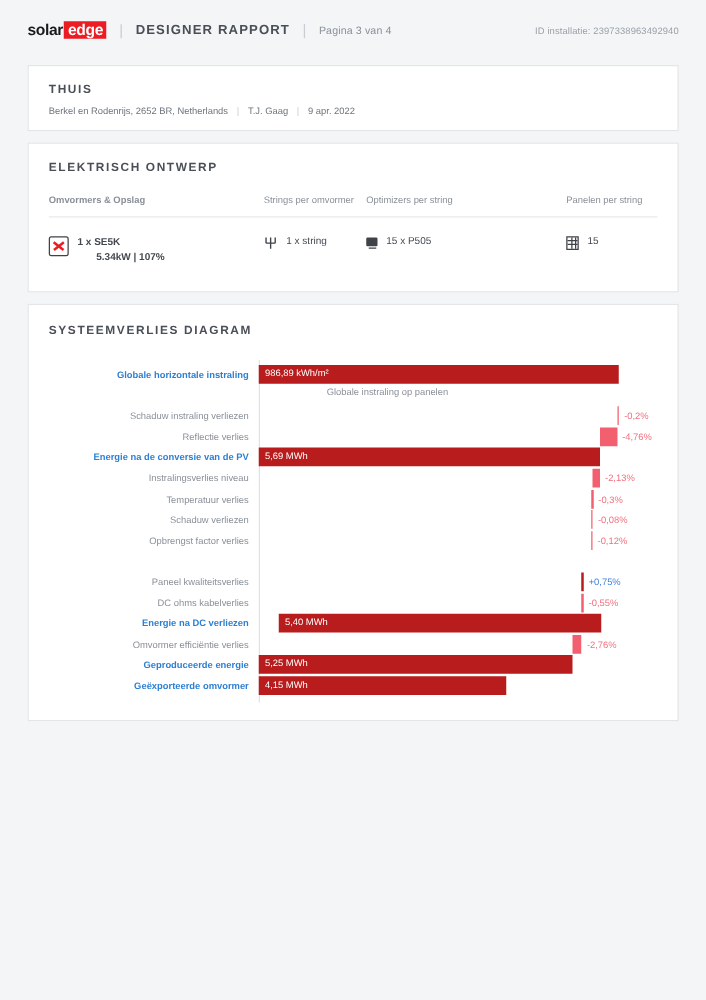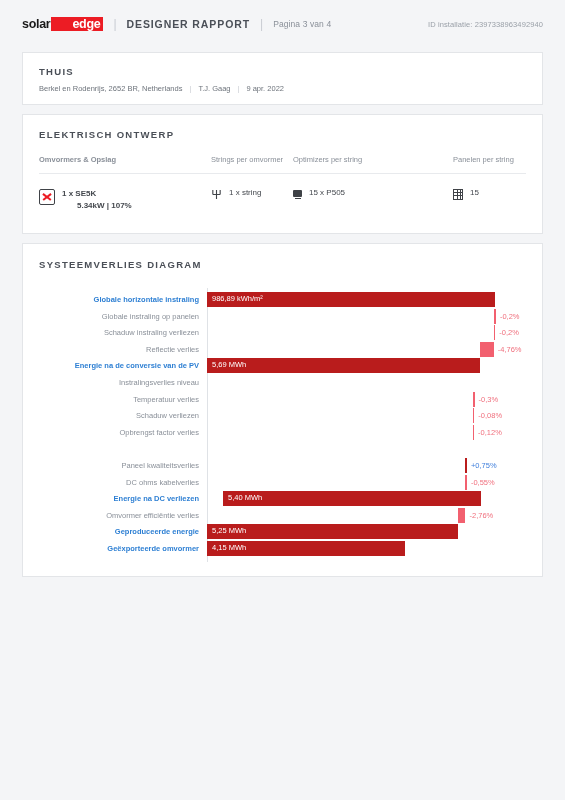--- a/index.html
+++ b/index.html
@@ -43,21 +43,21 @@
     color: #1a1a1a;
     font-weight: 800;
     font-size: 12.5px;
     letter-spacing: -0.3px;
   }
   .logo-edge {
     background: #ec1c24;
     color: #ffffff;
     font-weight: 800;
     font-size: 12.5px;
-    padding: 1px 3px 1px 21px;
+    padding: 1px 3px 1px 3px;
     margin-left: 1px;
     letter-spacing: -0.3px;
     line-height: 12px;
   }
   .sep {
     color: #c9ccd2;
     margin: 0 10px;
     font-size: 12px;
     font-weight: 300;
   }
@@ -355,21 +355,21 @@
       <div class="chart" id="chart">
         <div class="axis"></div>
       <div class="row milestone" style="top: 0px;">
             <div class="row-label">Globale horizontale instraling</div>
             <div class="plot">
               <div class="bar blue" style="left: 0px; width: 288px;">
                 <span class="bar-inlabel">986,89 kWh/m²</span>
               </div>
             </div>
           </div>
-          <div class="row" style="top: 16.6px;">
+          <div class="row" style="top: 16.6px; flex-direction: column;">
             <div class="row-label">Globale instraling op panelen</div>
             <div class="plot">
               <div class="bar red" style="left: 287.424px; width: 1.5px;"></div>
               <span class="pct neg" style="left: 292.924px;">-0,2%</span>
             </div>
           </div>
           <div class="row" style="top: 33.2px;">
             <div class="row-label">Schaduw instraling verliezen</div>
             <div class="plot">
               <div class="bar red" style="left: 286.848px; width: 1.5px;"></div>
@@ -386,20 +386,24 @@
           <div class="row milestone" style="top: 66.4px;">
             <div class="row-label">Energie na de conversie van de PV</div>
             <div class="plot">
               <div class="bar blue" style="left: 0px; width: 273.024px;">
                 <span class="bar-inlabel">5,69 MWh</span>
               </div>
             </div>
           </div>
           <div class="row" style="top: 83px;">
             <div class="row-label">Instralingsverlies niveau</div>
+            <div class="plot">
+              <div class="bar red" style="left: 266.976px; width: 6.048px;"></div>
+              <span class="pct neg" style="left: 277.024px;">-2,13%</span>
+            </div>
           </div>
           <div class="row" style="top: 99.6px;">
             <div class="row-label">Temperatuur verlies</div>
             <div class="plot">
               <div class="bar red" style="left: 266.112px; width: 1.5px;"></div>
               <span class="pct neg" style="left: 271.612px;">-0,3%</span>
             </div>
           </div>
           <div class="row" style="top: 116.2px;">
             <div class="row-label">Schaduw verliezen</div>

